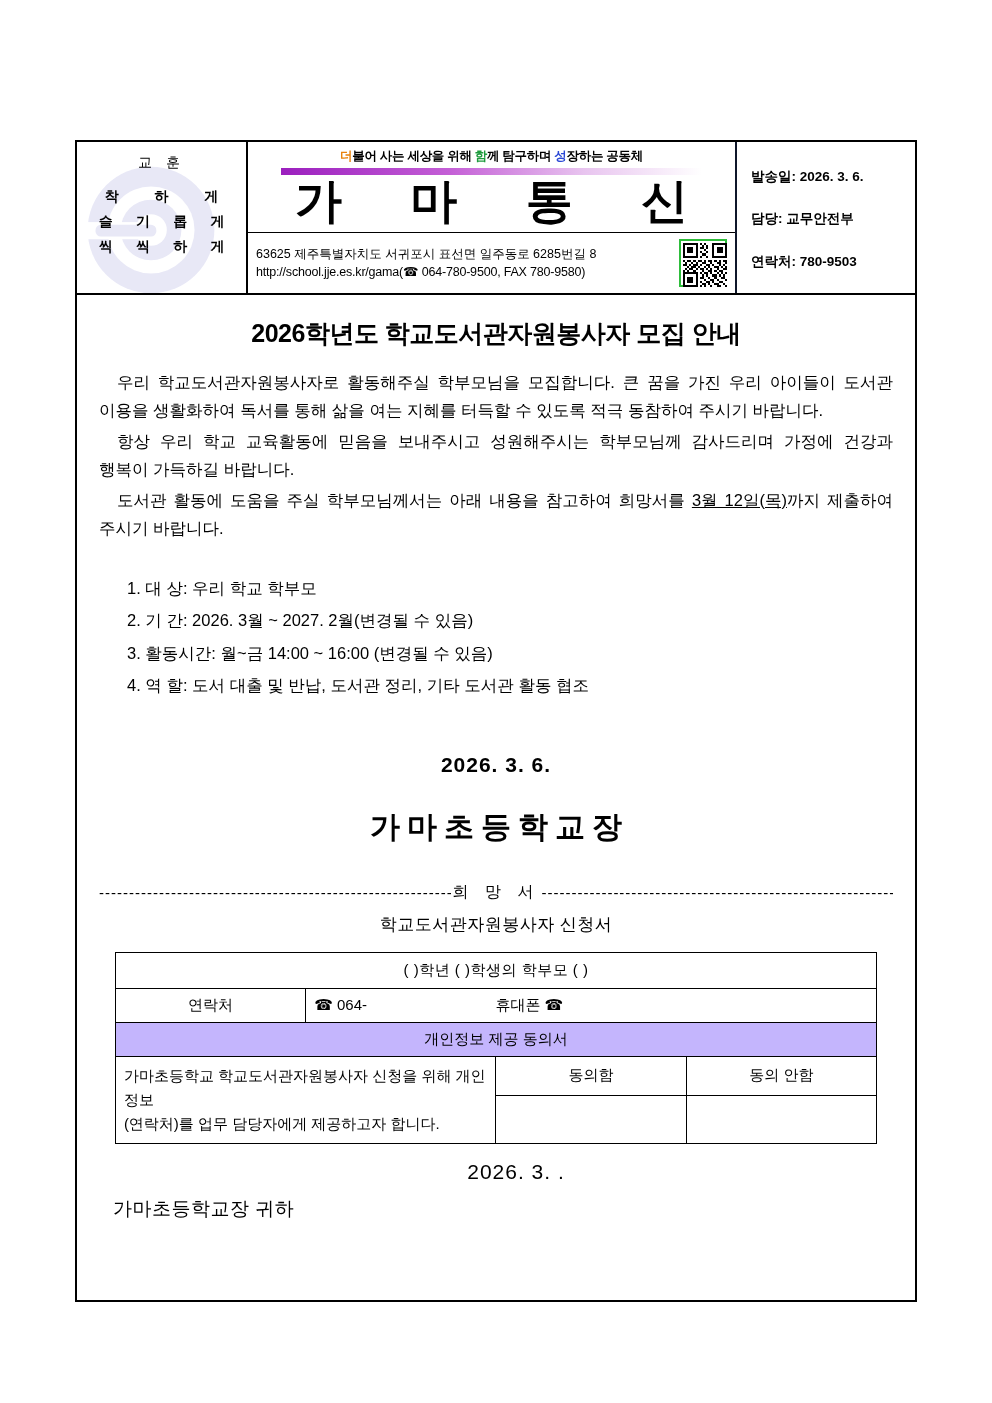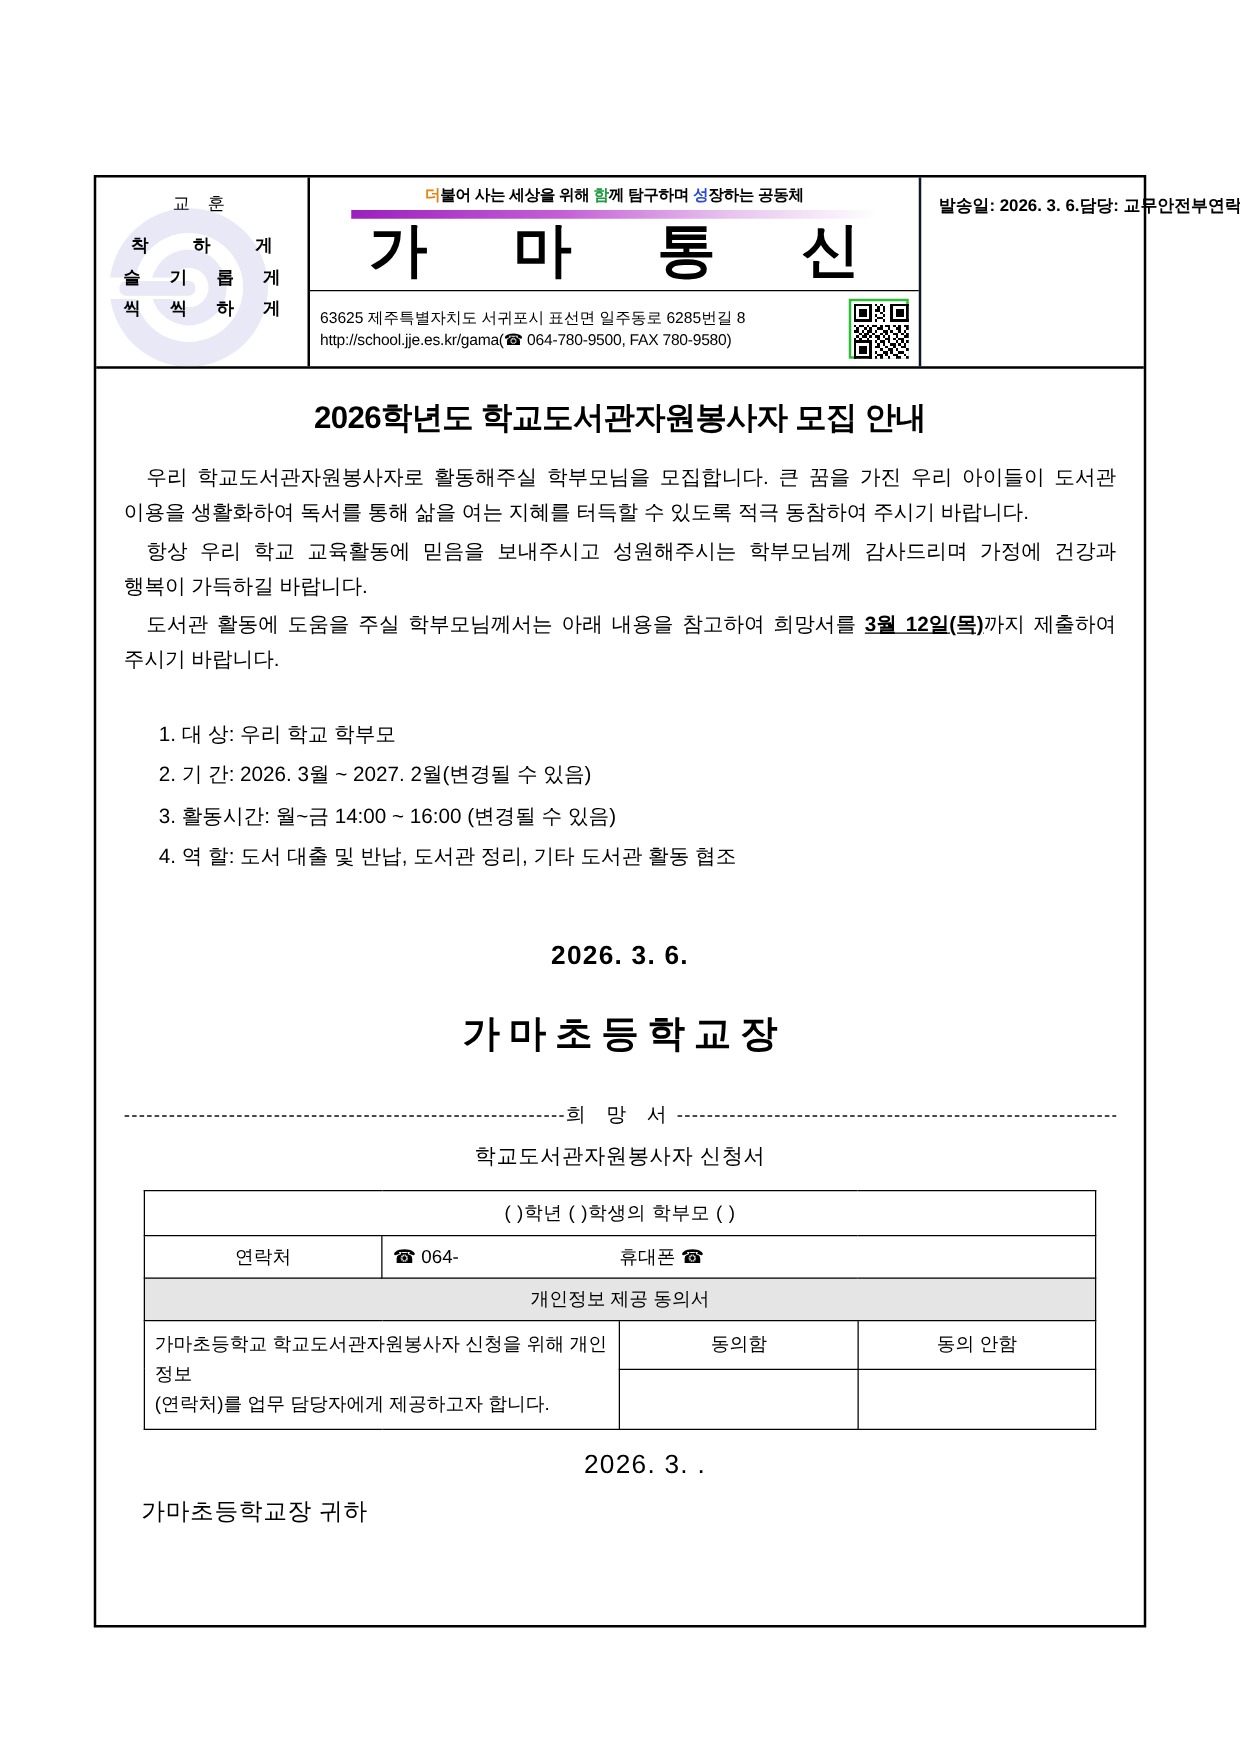--- a/index.html
+++ b/index.html
@@ -87,21 +87,21 @@
   .qr {
     flex: 0 0 auto; width: 48px; height: 48px;
     border: 2px solid #2ebd3b; background: #fff;
     padding: 2px;
   }
   .qr svg { display: block; }
 
   .hdr-info-cell {
     width: 178px; flex: 0 0 178px;
     padding: 14px 0 10px 14px;
-    display: flex; flex-direction: row; justify-content: space-around;
+    display: flex; flex-direction: column; justify-content: space-around;
   }
   .info-row { font-size: 13.5px; font-weight: bold; color: #000; white-space: nowrap; }
   .info-row .val { font-weight: bold; }
 
   
   .body-wrap { padding: 16px 22px 10px 22px; }
 
   .doc-title {
     text-align: center;
     font-size: 25px; font-weight: bold;
@@ -111,21 +111,21 @@
   }
 
   p.para {
     margin: 0 0 2px 0;
     font-size: 16.5px; line-height: 1.72;
     text-align: justify; text-justify: inter-character;
     text-indent: 18px;
     color: #000;
     word-break: keep-all;
   }
-  p.para .u { font-weight: bold; text-decoration: underline; }
+  p.para .u { font-weight: normal; text-decoration: underline; }
 
   ol.items {
     list-style: none;
     margin: 30px 0 0 0; padding: 0 0 0 28px;
   }
   ol.items li {
     font-size: 16.5px; line-height: 1.95;
     color: #000; white-space: nowrap;
   }
 
@@ -162,21 +162,21 @@
     border: 1px solid #000;
     font-size: 15px; font-weight: normal;
     color: #000; padding: 7px 8px;
   }
   td.row-blanks { text-align: center; height: 36px; letter-spacing: .5px; }
   td.lbl-contact { width: 88px; text-align: center; }
   td.contact-val { text-align: left; }
   td.contact-val .seg { display: inline-block; }
   td.contact-val .gap { display: inline-block; width: 120px; }
   td.consent-head {
-    text-align: center; background: #e5e5e5;
+    text-align: center; background: #c4b5fd;
     font-size: 15.5px; height: 32px;
   }
   td.consent-text {
     text-align: left; line-height: 1.6; font-size: 14.5px;
     vertical-align: middle; padding: 9px 10px;
   }
   td.agree-head { text-align: center; width: 118px; font-size: 15px; height: 30px; }
   td.agree-box { height: 42px; }
 
   .foot-date {

